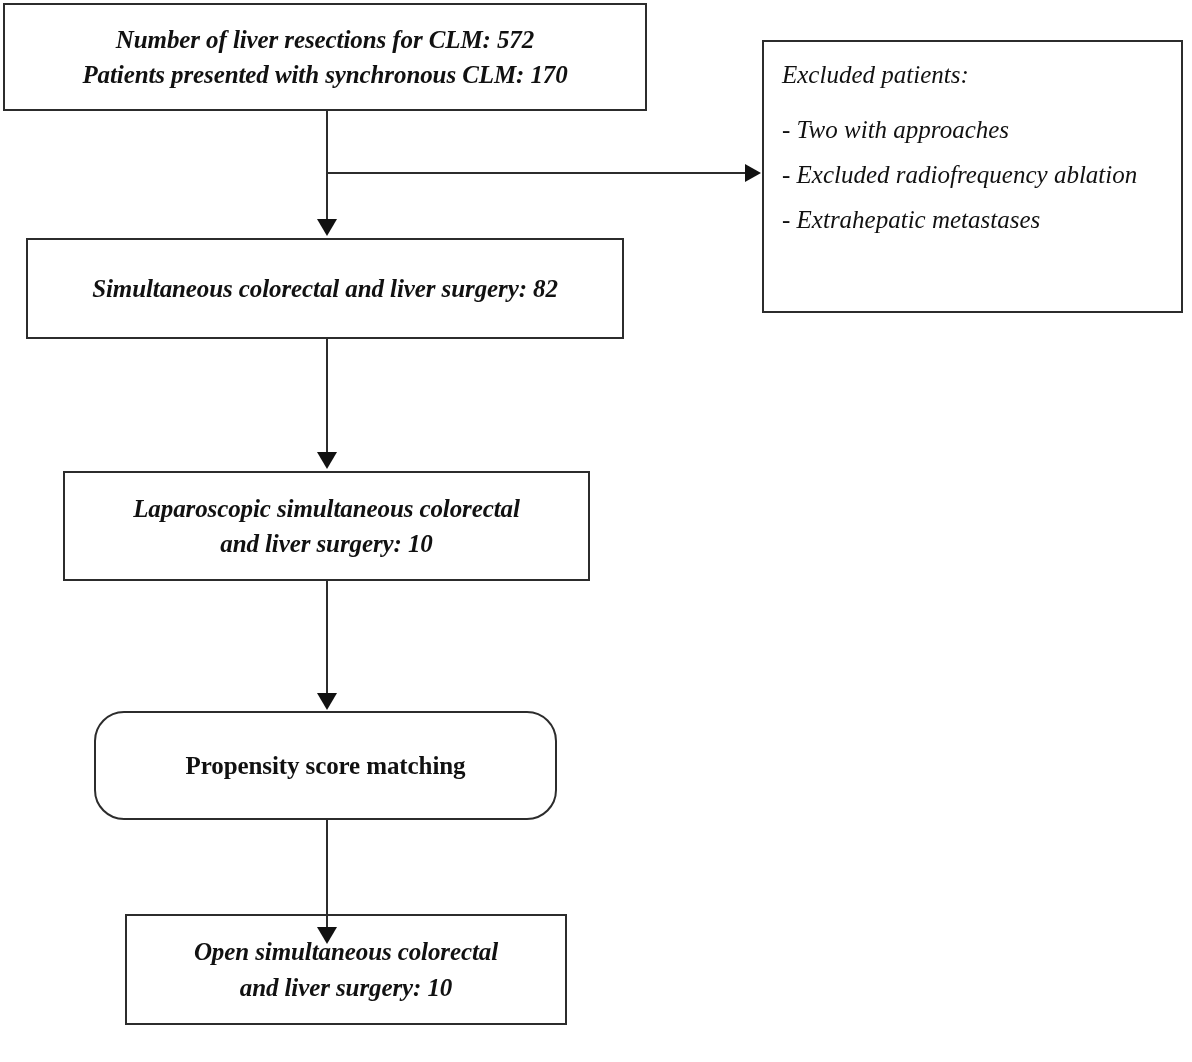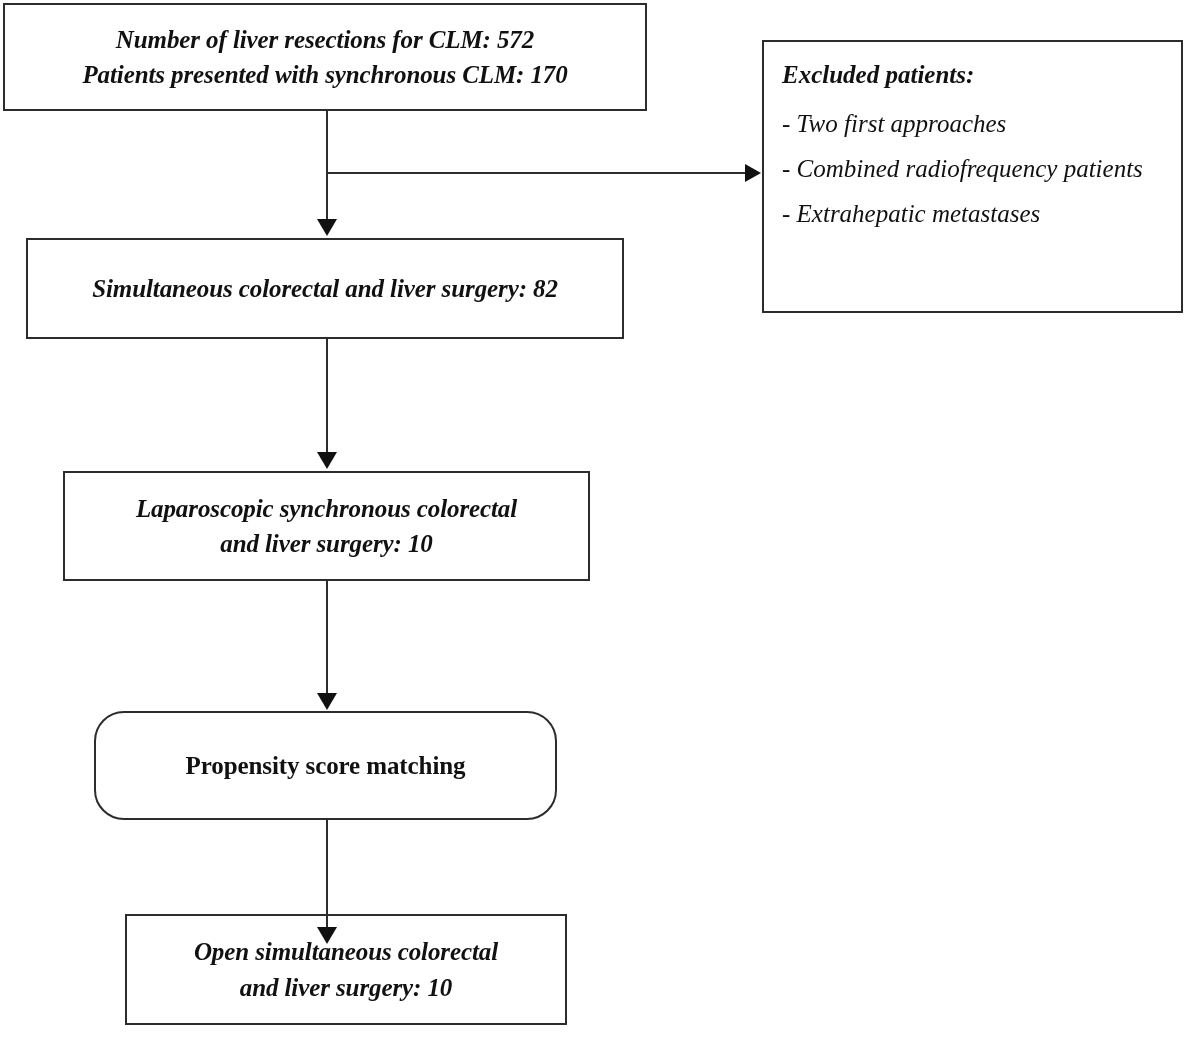--- a/index.html
+++ b/index.html
@@ -63,24 +63,24 @@
   }
 
   
   #node-excluded {
     display: block;
     padding: 14px 0 10px 18px;
   }
   #node-excluded .exc-title {
     display: block;
     font-style: italic;
-    font-weight: bold;
+    font-weight: normal;
     font-size: 25px;
     line-height: 1.0;
-    margin: 6px 0 24px 0;
+    margin: 6px 0 30px 0;
     white-space: nowrap;
   }
   #node-excluded .exc-item {
     display: block;
     font-style: italic;
     font-weight: normal;
     font-size: 25px;
     line-height: 1.0;
     margin-bottom: 20px;
     white-space: nowrap;
@@ -120,31 +120,31 @@
 
 <div id="canvas">
 
   <div class="node" id="node-total">
     <span class="line">Number of liver resections for CLM: 572</span>
     <span class="line">Patients presented with synchronous CLM: 170</span>
   </div>
 
   <div class="node" id="node-excluded">
     <span class="exc-title">Excluded patients:</span>
-    <span class="exc-item">- Two first approaches</span>
-    <span class="exc-item">- Combined radiofrequency patients</span>
+    <span class="exc-item">- Two with approaches</span>
+    <span class="exc-item">- Excluded radiofrequency ablation</span>
     <span class="exc-item">- Extrahepatic metastases</span>
   </div>
 
   <div class="node" id="node-simul">
     <span class="line">Simultaneous colorectal and liver surgery: 82</span>
   </div>
 
   <div class="node" id="node-lap">
-    <span class="line">Laparoscopic synchronous colorectal</span>
+    <span class="line">Laparoscopic simultaneous colorectal</span>
     <span class="line">and liver surgery: 10</span>
   </div>
 
   <div class="node" id="node-psm">
     <span class="line">Propensity score matching</span>
   </div>
 
   <div class="node" id="node-open">
     <span class="line">Open simultaneous colorectal</span>
     <span class="line">and liver surgery: 10</span>

